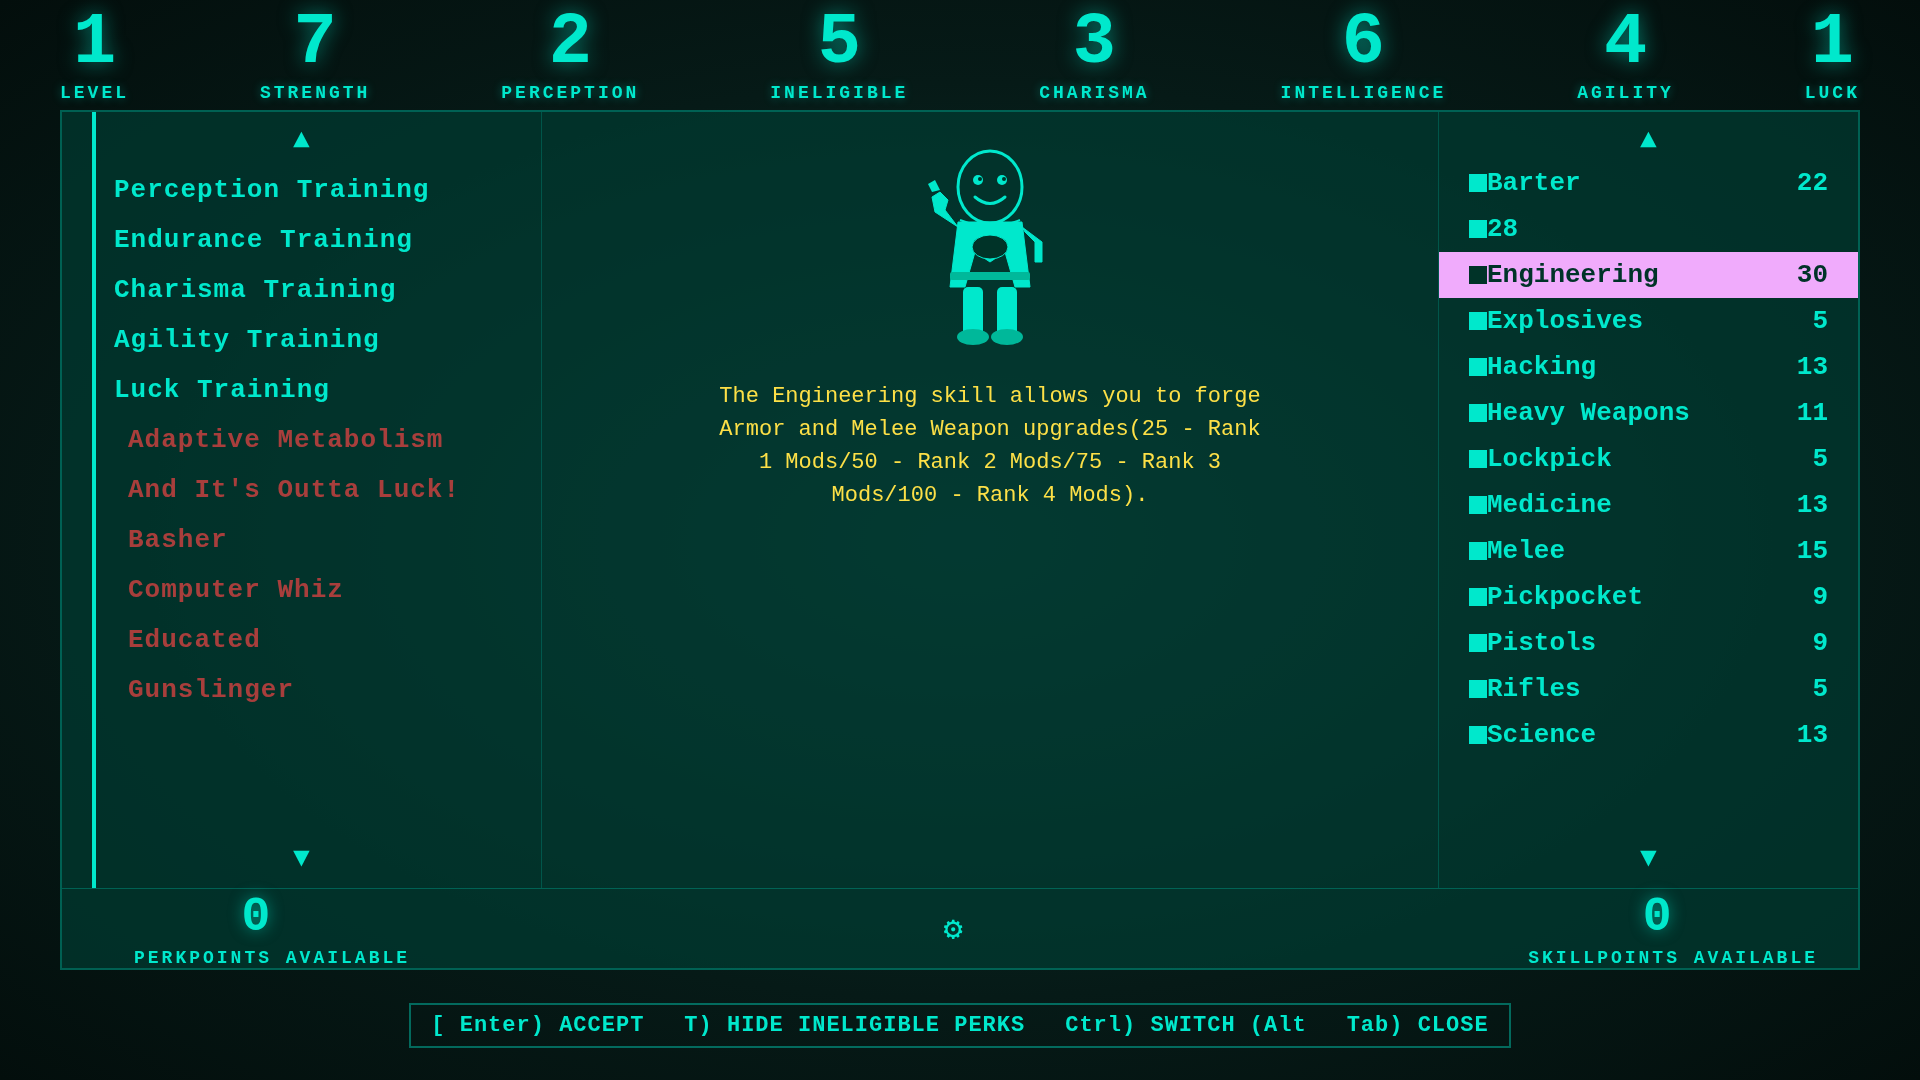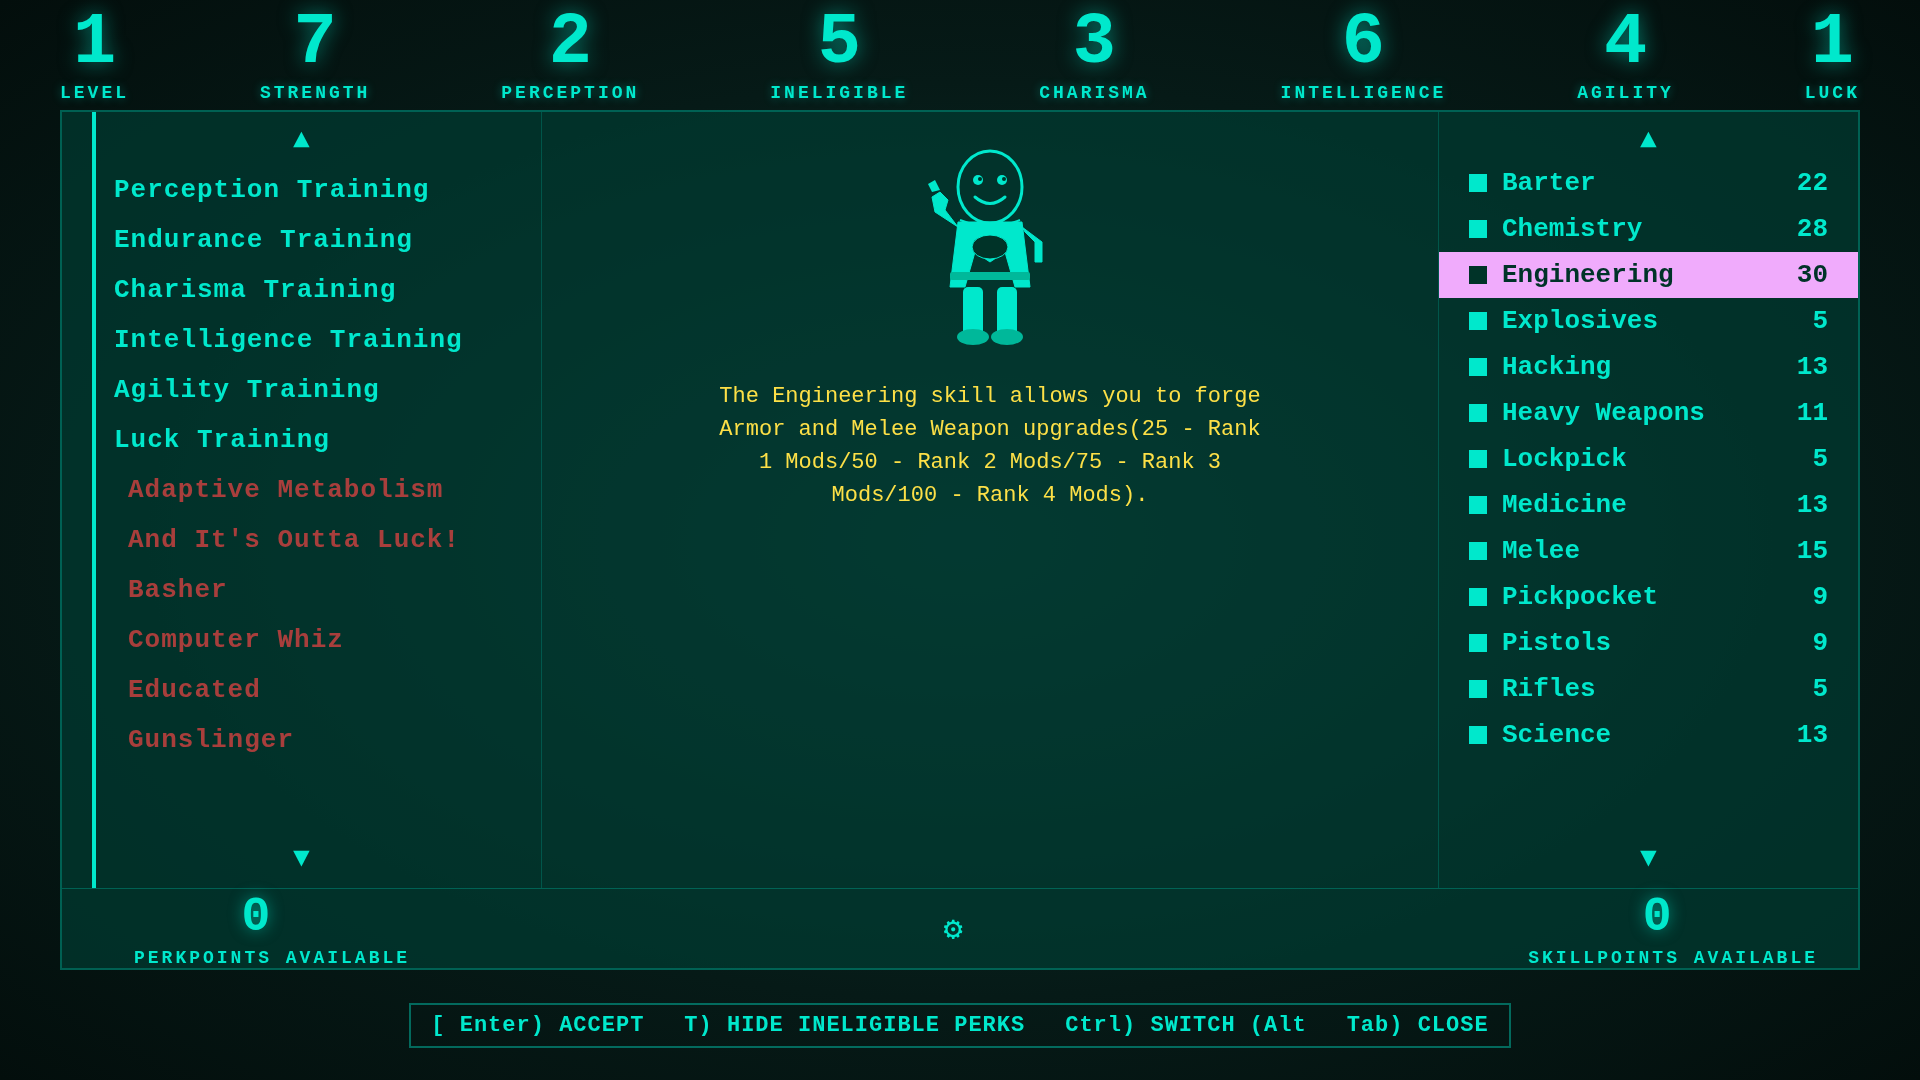--- a/index.html
+++ b/index.html
@@ -149,21 +149,20 @@
     }
 
     .skill-item {
       display: flex;
       align-items: center;
       padding: 8px 30px;
       font-size: 26px;
       font-weight: bold;
       color: #00e8cc;
       cursor: pointer;
-      gap: 15px;
     }
 
     .skill-item.selected {
       background: #f0abfc;
       color: #003328;
     }
 
     .skill-icon {
       width: 18px;
       height: 18px;
@@ -312,21 +311,20 @@
   <div class="panel-body">
 
     <div class="left-panel">
       <div class="left-border"></div>
       <div class="scroll-up">▲</div>
       <div class="perk-list" id="perk-list">
 
       <div class="perk-item">Perception Training</div>
           <div class="perk-item">Endurance Training</div>
           <div class="perk-item">Charisma Training</div>
-          <div class="perk-item">Intelligence Training</div>
           <div class="perk-item">Agility Training</div>
           <div class="perk-item">Luck Training</div>
           <div class="perk-item inactive">Adaptive Metabolism</div>
           <div class="perk-item inactive">And It's Outta Luck!</div>
           <div class="perk-item inactive">Basher</div>
           <div class="perk-item inactive">Computer Whiz</div>
           <div class="perk-item inactive">Educated</div>
           <div class="perk-item inactive">Gunslinger</div>
         </div>
       <div class="scroll-down">▼</div>
@@ -373,21 +371,20 @@
       <div class="scroll-up">▲</div>
       <div class="skill-list" id="skill-list">
 
       <div class="skill-item">
       <div class="skill-icon"></div>
       <span class="skill-name">Barter</span>
       <span class="skill-value">22</span>
     </div>
           <div class="skill-item">
       <div class="skill-icon"></div>
-      <span class="skill-name">Chemistry</span>
       <span class="skill-value">28</span>
     </div>
           <div class="skill-item selected">
       <div class="skill-icon"></div>
       <span class="skill-name">Engineering</span>
       <span class="skill-value">30</span>
     </div>
           <div class="skill-item">
       <div class="skill-icon"></div>
       <span class="skill-name">Explosives</span>

